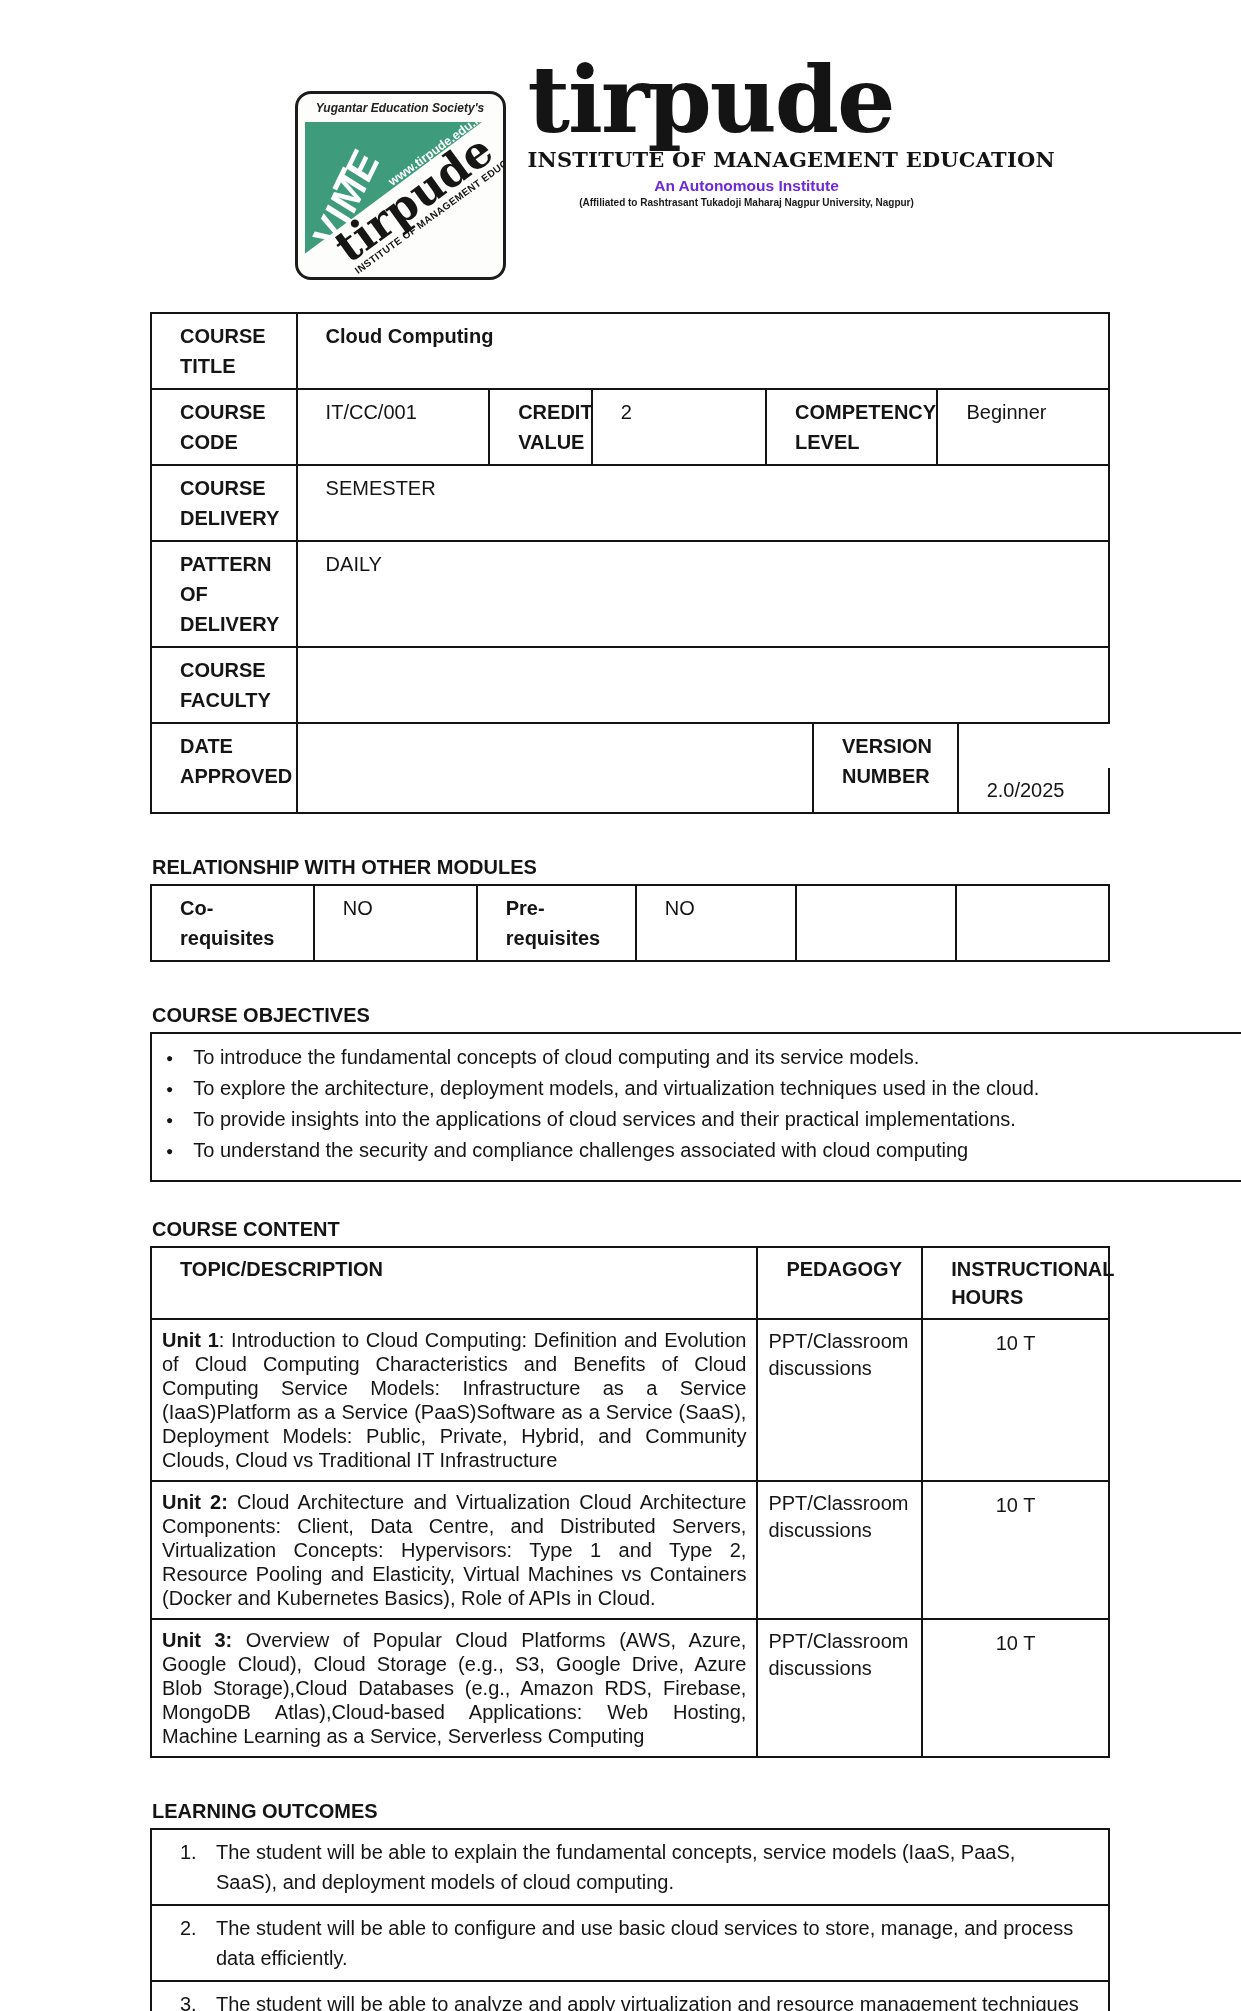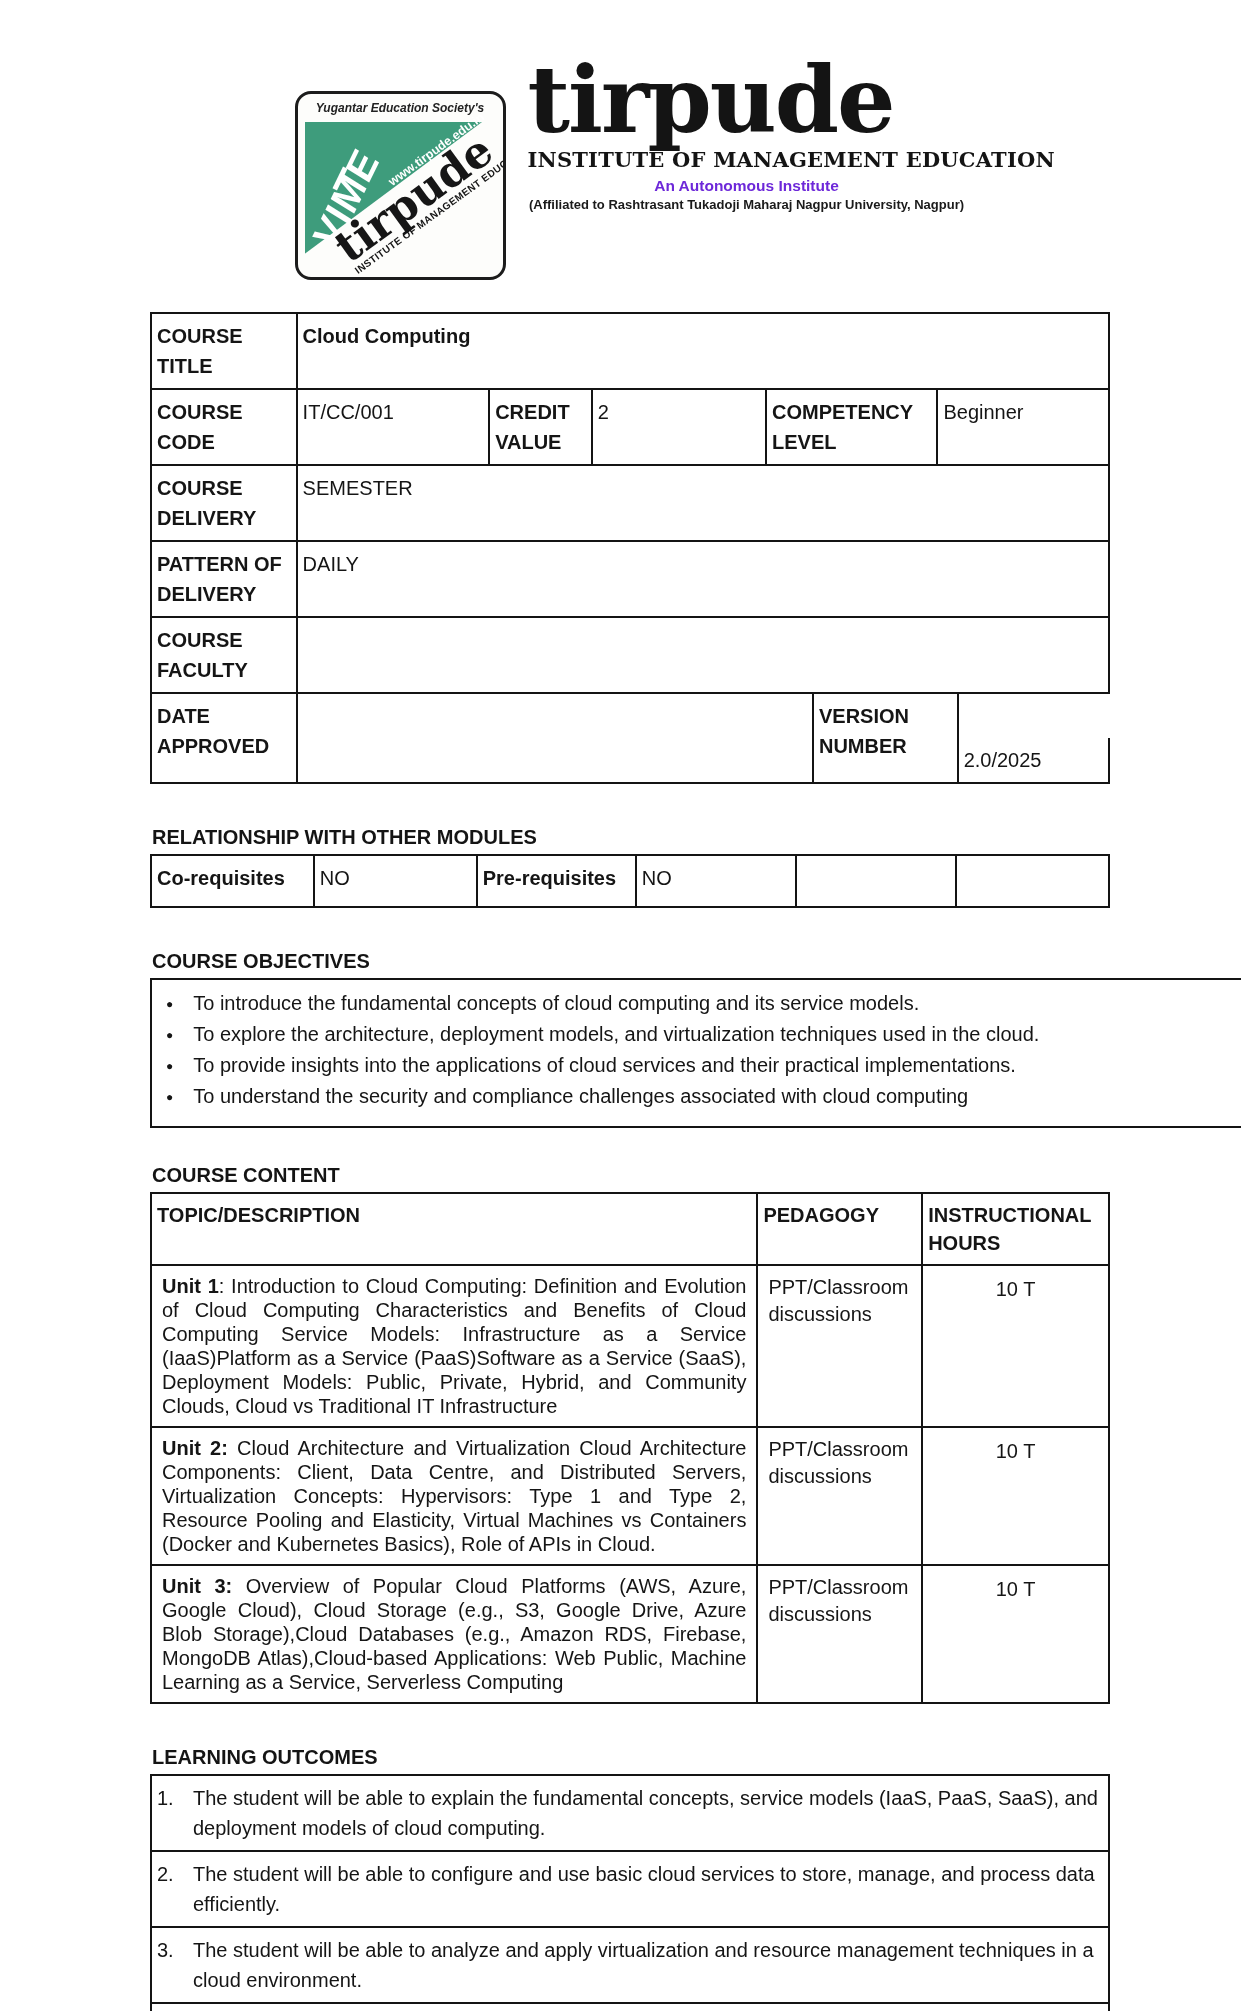--- a/index.html
+++ b/index.html
@@ -29,26 +29,26 @@
     font-family:"DejaVu Serif",serif;font-weight:bold;font-size:44px;color:#161616;white-space:nowrap;
     letter-spacing:0;}
   .badge-brand-sub{position:absolute;left:58px;top:172px;transform:rotate(-36deg);transform-origin:left center;
     font-size:10px;font-weight:bold;color:#161616;white-space:nowrap;letter-spacing:.4px;}
   .wordmark-block{width:438px;text-align:left;}
   .wordmark{font-family:"DejaVu Serif",serif;font-weight:bold;font-size:92px;line-height:.98;
     letter-spacing:-2px;color:#141414;white-space:nowrap;}
   .institute-line{font-family:"DejaVu Serif",serif;font-weight:bold;font-size:21px;color:#141414;
     margin-top:2px;letter-spacing:.2px;white-space:nowrap;}
   .autonomous-line{font-size:15.5px;font-weight:bold;text-align:center;margin-top:5px;color:#6d28d9;}
-  .affiliation-line{font-size:13px;font-weight:bold;text-align:center;margin-top:2px;color:#1a1a1a;white-space:nowrap;}
+  .affiliation-line{font-size:10px;font-weight:bold;text-align:center;margin-top:2px;color:#1a1a1a;white-space:nowrap;}
   
   .tbl{border-left:2px solid #141414;border-top:2px solid #141414;width:960px;box-sizing:border-box;}
   .trow{display:grid;}
   .cell{border-right:2px solid #141414;border-bottom:2px solid #141414;box-sizing:border-box;
-    padding:7px 5px;font-size:20px;line-height:1.5;min-height:34px;}
+    padding:7px 28px;font-size:20px;line-height:1.5;min-height:34px;}
   .b{font-weight:bold;}
   .section-heading{font-size:20px;font-weight:bold;color:#141414;margin:0 0 5px 2px;}
   .spacer-lg{height:42px;}
   .spacer-md{height:36px;}
   
   .ci-r1{grid-template-columns:15.2% 84.8%;}
   .ci-r2{grid-template-columns:15.2% 20.1% 10.7% 18.2% 17.9% 17.9%;}
   .ci-r6{grid-template-columns:15.2% 53.9% 15.1% 15.8%;}
   .ci-label{font-weight:bold;}
   .center{text-align:left;margin-top:44px;}
@@ -176,21 +176,21 @@
       <div class="cell cc-desc"><span class="b">Unit 1</span><span>: Introduction to Cloud Computing: Definition and Evolution of Cloud Computing Characteristics and Benefits of Cloud Computing Service Models: Infrastructure as a Service (IaaS)Platform as a Service (PaaS)Software as a Service (SaaS), Deployment Models: Public, Private, Hybrid, and Community Clouds, Cloud vs Traditional IT Infrastructure</span></div>
       <div class="cell cc-ped">PPT/Classroom discussions</div>
       <div class="cell cc-hours">10 T</div>
     </div>
     <div class="trow cc-row">
       <div class="cell cc-desc"><span class="b">Unit 2:</span><span> Cloud Architecture and Virtualization Cloud Architecture Components: Client, Data Centre, and Distributed Servers, Virtualization Concepts: Hypervisors: Type 1 and Type 2, Resource Pooling and Elasticity, Virtual Machines vs Containers (Docker and Kubernetes Basics), Role of APIs in Cloud.</span></div>
       <div class="cell cc-ped">PPT/Classroom discussions</div>
       <div class="cell cc-hours">10 T</div>
     </div>
     <div class="trow cc-row">
-      <div class="cell cc-desc"><span class="b">Unit 3:</span><span> Overview of Popular Cloud Platforms (AWS, Azure, Google Cloud), Cloud Storage (e.g., S3, Google Drive, Azure Blob Storage),Cloud Databases (e.g., Amazon RDS, Firebase, MongoDB Atlas),Cloud-based Applications: Web Public, Machine Learning as a Service, Serverless Computing</span></div>
+      <div class="cell cc-desc"><span class="b">Unit 3:</span><span> Overview of Popular Cloud Platforms (AWS, Azure, Google Cloud), Cloud Storage (e.g., S3, Google Drive, Azure Blob Storage),Cloud Databases (e.g., Amazon RDS, Firebase, MongoDB Atlas),Cloud-based Applications: Web Hosting, Machine Learning as a Service, Serverless Computing</span></div>
       <div class="cell cc-ped">PPT/Classroom discussions</div>
       <div class="cell cc-hours">10 T</div>
     </div>
   </div>
 
   <div class="spacer-lg"></div>
 
   <div class="section-heading">LEARNING OUTCOMES</div>
   <div class="tbl">
     <div class="trow lo-row">

